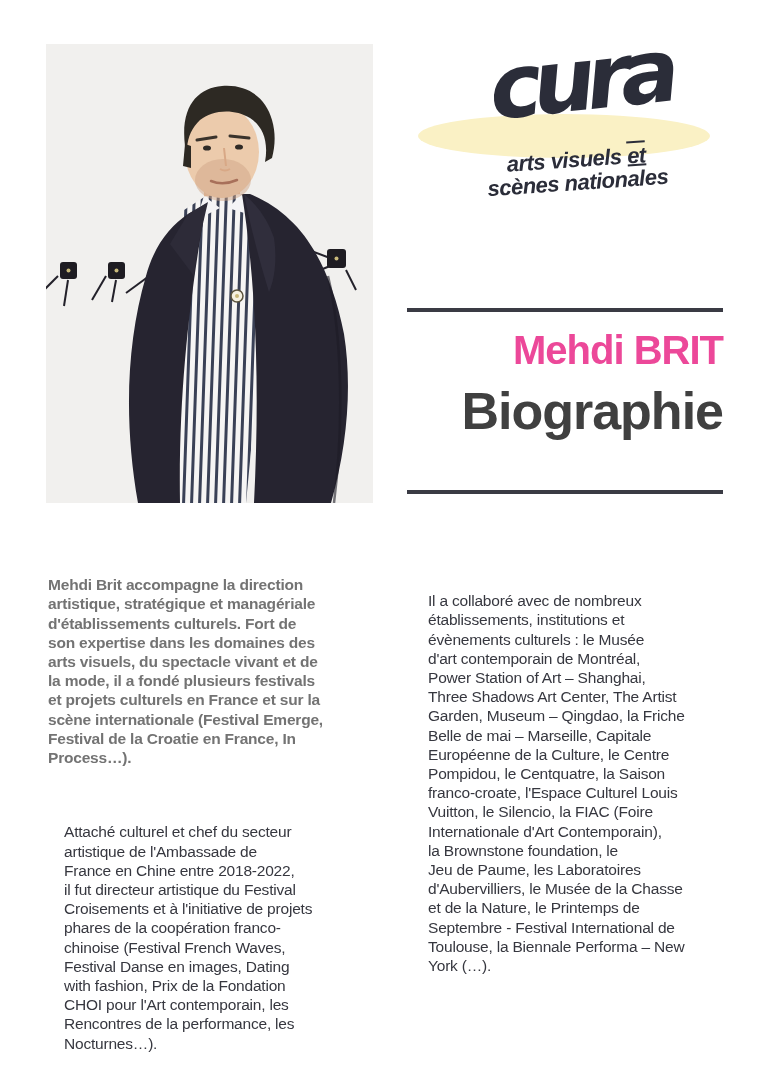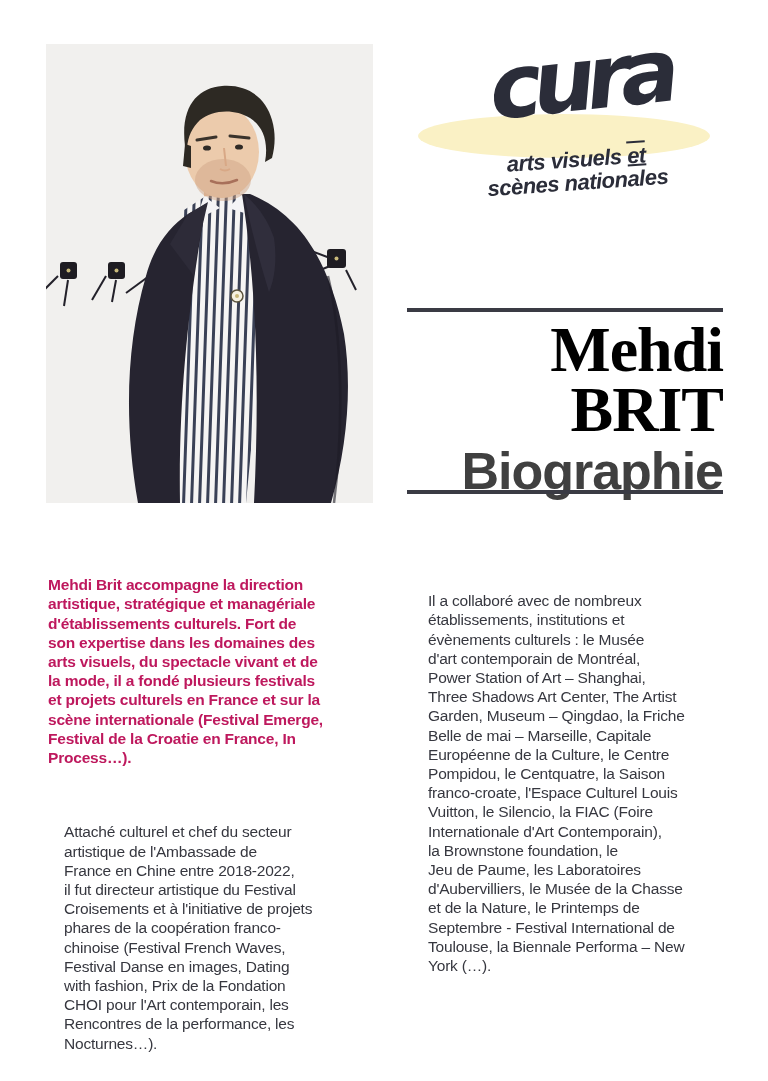--- a/index.html
+++ b/index.html
@@ -20,30 +20,30 @@
     transform:rotate(-6deg);}
   .logo-tagline{position:absolute;left:62px;top:118px;width:230px;text-align:center;
     font-style:italic;font-weight:700;font-size:22px;line-height:23px;
     letter-spacing:-0.5px;transform:rotate(-4deg);}
   .logo-tagline .et{text-decoration:overline underline;text-decoration-thickness:2px;}
   
   .rule{position:absolute;left:407px;width:316px;height:4px;background:#3a3b44;}
   .rule-top{top:308px;}
   .rule-bottom{top:490px;}
   .title-block{position:absolute;left:383px;top:320px;width:340px;text-align:right;}
-  .title-name{font-family:Liberation Serif, serif;font-weight:800;
-    font-size:64px;line-height:60px;letter-spacing:-1px;color:#000000;}
+  .title-name{font-family:Liberation Sans, sans-serif;font-weight:800;
+    font-size:40px;line-height:60px;letter-spacing:-1px;color:#ec4899;}
   .title-sub{font-family:"Liberation Sans",sans-serif;font-weight:700;
     font-size:52px;line-height:62px;letter-spacing:-1px;color:#404040;}
   
   .col{position:absolute;top:556px;width:348px;font-size:15.5px;line-height:19.2px;
     letter-spacing:-0.2px;color:#36373f;white-space:pre-line;}
   .col-left{left:48px;}
   .col-right{left:412px;}
-  .para-bold{font-weight:700;color:#be185d;margin:0 0 20px 0;}
+  .para-bold{font-weight:700;color:#737373;margin:0 0 20px 0;}
   .para{font-weight:400;margin:16px;}
 </style>
 </head>
 <body>
 
 <div class="page">
 
   <div class="photo">
     <svg width="327" height="459" viewBox="0 0 327 459">
       <defs>

